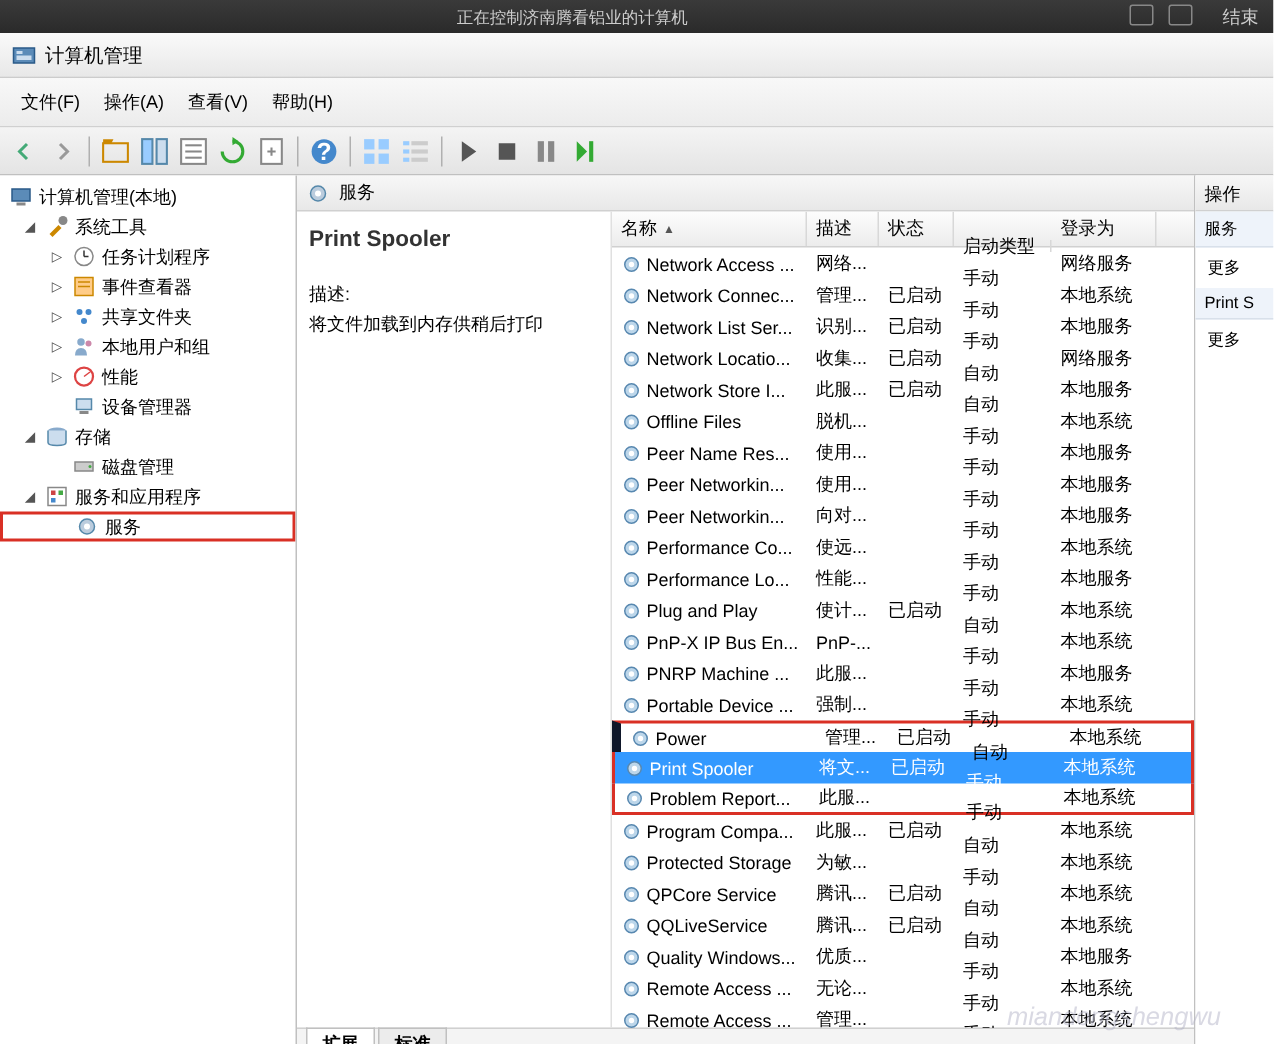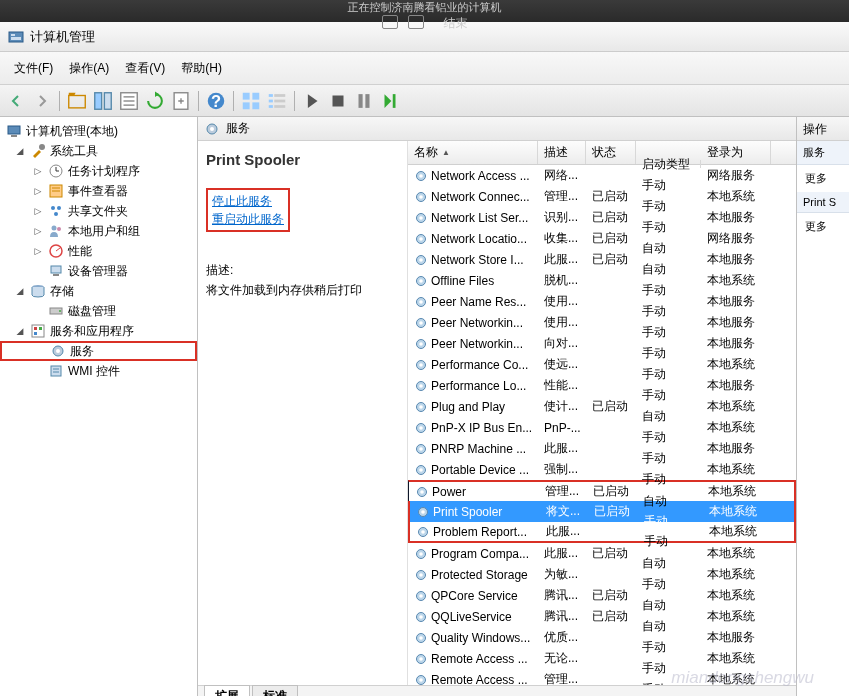--- a/index.html
+++ b/index.html
@@ -1,18 +1,18 @@
 <!DOCTYPE html>
 <html><head>
 <meta charset="utf-8">
 <style>
 * { margin: 0; padding: 0; box-sizing: border-box; font-family: "Microsoft YaHei", "Segoe UI", Tahoma, sans-serif; font-size: 12px; }
 body { background: #fff; overflow: hidden; width: 849px; height: 696px; }
 
-.top-bar { background: linear-gradient(#3a3a3a, #2a2a2a); height: 22px; display: flex; align-items: center; color: #ccc; padding: 0 10px; flex-direction: column; }
+.top-bar { background: linear-gradient(#3a3a3a, #2a2a2a); height: 22px; display: flex; align-items: center; color: #ccc; padding: 0 10px; }
 .top-bar-left { flex: 1; text-align: center; font-size: 11px; }
 .top-bar-right { display: flex; gap: 10px; }
 .top-bar-icon { width: 16px; height: 14px; border: 1px solid #888; border-radius: 2px; }
 
 .title-bar { background: linear-gradient(#fafafa, #e8e8e8); height: 30px; display: flex; align-items: center; padding: 0 8px; border-bottom: 1px solid #ccc; }
 .title-bar .icon { width: 16px; height: 16px; margin-right: 6px; display: inline-flex; }
 .title-bar .title { font-size: 13px; }
 
 .menu-bar { background: linear-gradient(#f8f8f8, #ececec); height: 22px; display: flex; align-items: center; padding: 16px 6px; border-bottom: 1px solid #d0d0d0; }
 .menu-item { padding: 2px 8px; cursor: default; }
@@ -50,21 +50,21 @@
 .list-header { display: flex; height: 24px; background: linear-gradient(#fdfdfd, #ececec); border-bottom: 1px solid #d0d0d0; }
 .list-header-cell { padding: 4px 6px; border-right: 1px solid #d8d8d8; display: flex; align-items: center; gap: 4px; }
 .sort-arrow { font-size: 8px; color: #555; }
 .list-body { flex: 1; overflow-y: scroll; position: relative; }
 .list-body::-webkit-scrollbar { width: 16px; }
 .list-body::-webkit-scrollbar-track { background: #f0f0f0; border-left: 1px solid #ddd; }
 .list-body::-webkit-scrollbar-thumb { background: linear-gradient(90deg, #c4d7ed, #a8c4e0); border: 1px solid #8aa8c8; border-radius: 2px; }
 
 .list-row { display: flex; height: 21px; align-items: center; cursor: default; }
 .list-row.selected { background: #3399ff; color: #fff; }
-.list-row.highlighted-box-top { border-top: 2px solid #d93025; border-left: 1px solid #0f172a; border-right: 2px solid #d93025; }
+.list-row.highlighted-box-top { border-top: 2px solid #d93025; border-left: 6px solid #0f172a; border-right: 2px solid #d93025; }
 .list-row.highlighted-box-mid { border-left: 2px solid #d93025; border-right: 2px solid #d93025; }
 .list-row.highlighted-box-bot { border-bottom: 2px solid #d93025; border-left: 2px solid #d93025; border-right: 2px solid #d93025; }
 .cell { padding: 0 6px; overflow: hidden; text-overflow: ellipsis; white-space: nowrap; display: flex; align-items: center; gap: 3px; }
 .svc-icon { width: 14px; height: 14px; flex-shrink: 0; }
 .c-name { width: 130px; }
 .c-desc { width: 48px; }
 .c-status { width: 50px; }
 .c-start { width: 65px; margin-top: 19px; }
 .c-logon { width: 70px; }
 
@@ -325,48 +325,33 @@
     <div class="tree-item depth-2 selected-box">
       <span class="tree-toggle" style="visibility:hidden">▷</span>
       <span class="tree-icon">
           <svg viewBox="0 0 16 16">
             <circle cx="8" cy="8" r="5" fill="#bcd" stroke="#58a"></circle>
             <circle cx="8" cy="8" r="2" fill="#fff"></circle>
           </svg>
         </span>
       <span class="tree-label">服务</span>
     </div>
-    <div class="tree-item depth-2">
-      <span class="tree-toggle" style="visibility:hidden">▷</span>
-      <span class="tree-icon">
-          <svg viewBox="0 0 16 16">
-            <rect x="3" y="3" width="10" height="10" fill="#cde" stroke="#58a"></rect>
-            <line x1="5" y1="6" x2="11" y2="6" stroke="#58a"></line>
-            <line x1="5" y1="9" x2="11" y2="9" stroke="#58a"></line>
-          </svg>
-        </span>
-      <span class="tree-label">WMI 控件</span>
-    </div>
   </div>
 
   <div class="center-panel">
     <div class="center-header">
       <span class="gear-icon"><svg viewBox="0 0 16 16">
             <circle cx="8" cy="8" r="5" fill="#bcd" stroke="#58a"></circle>
             <circle cx="8" cy="8" r="2" fill="#fff"></circle>
           </svg></span>
       <span>服务</span>
     </div>
     <div class="center-body">
       <div class="detail-pane">
         <div class="detail-title">Print Spooler</div>
-        <div class="detail-links">
-          <span class="detail-link">停止此服务</span>
-          <span class="detail-link">重启动此服务</span>
-        </div>
         <div class="detail-desc-label">描述:</div>
         <div class="detail-desc">将文件加载到内存供稍后打印</div>
       </div>
       <div class="list-pane">
         <div class="list-header">
           <div class="list-header-cell c-name">
               <span>名称</span>
               <span class="sort-arrow">▲</span>
             </div>
           <div class="list-header-cell c-desc">描述</div>

